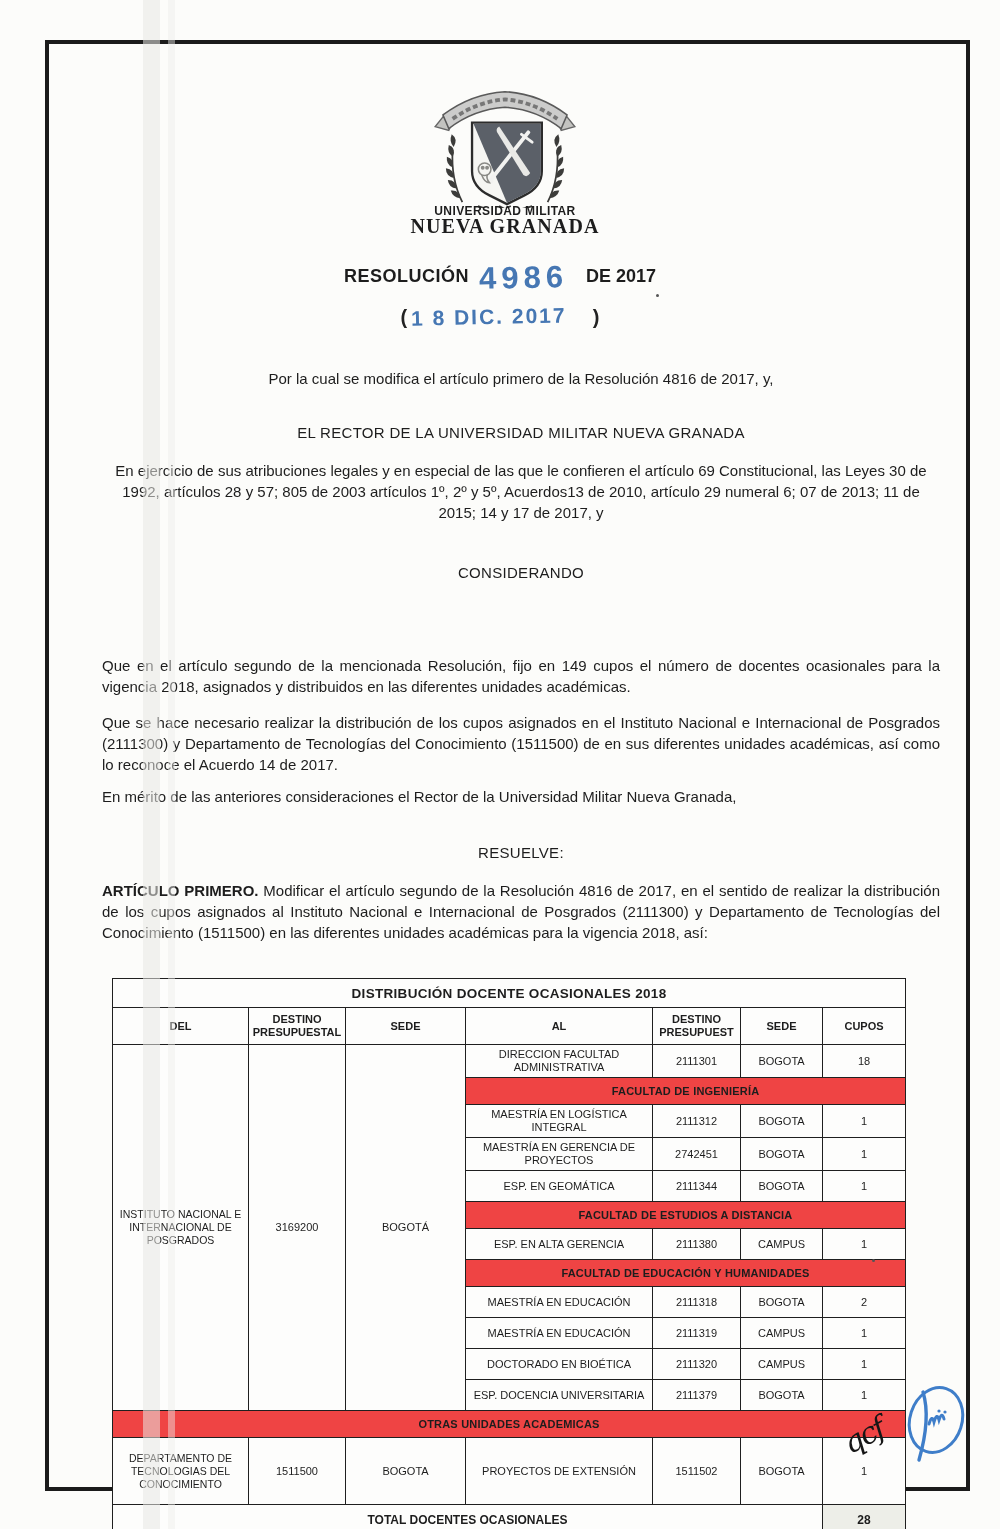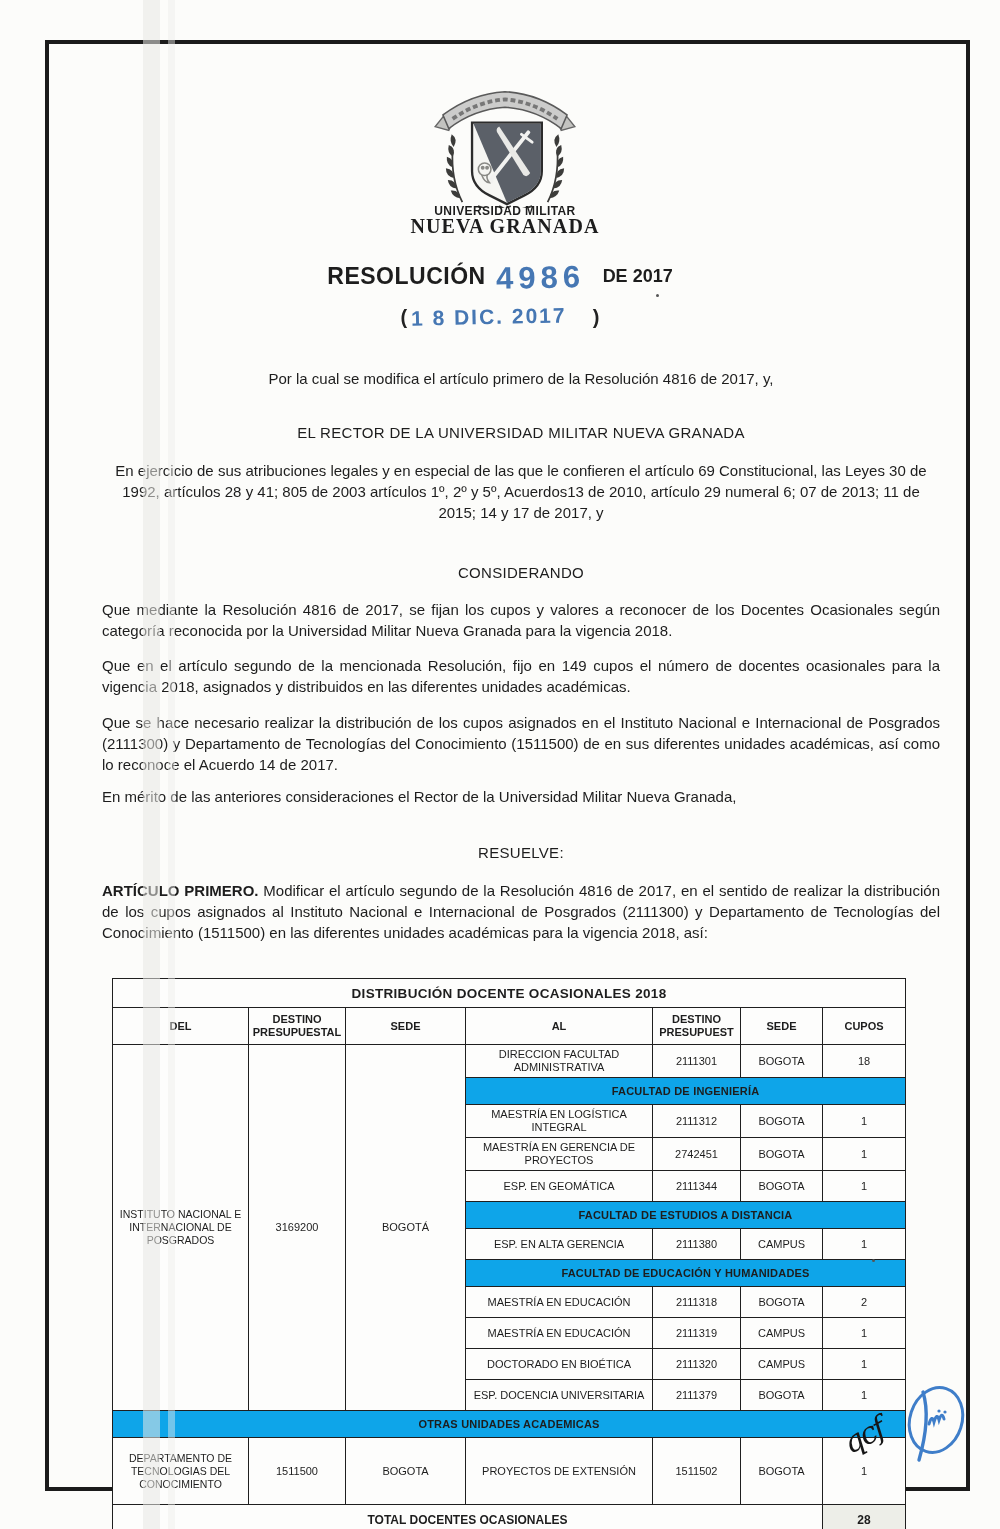--- a/index.html
+++ b/index.html
@@ -17,21 +17,21 @@
   .content{position:absolute;left:0;top:0;width:1000px;height:1529px;z-index:2;}
 
   
   .crest{position:absolute;left:425px;top:82px;width:160px;height:126px;}
   .wordmark{position:absolute;left:350px;top:204px;width:310px;text-align:center;line-height:15px;}
   .wm1{font-size:12px;font-weight:bold;letter-spacing:.4px;font-family:"Liberation Sans",sans-serif;}
   .wm2{font-size:20px;font-weight:bold;letter-spacing:1.1px;font-family:Liberation Serif, serif;}
 
   
   .title-row{position:absolute;left:0;top:258px;width:1000px;text-align:center;white-space:nowrap;}
-  .title-label{font-size:23px;font-weight:bold;letter-spacing:.5px;vertical-align:middle;}
+  .title-label{font-size:18px;font-weight:bold;letter-spacing:.5px;vertical-align:middle;}
   .stamp-num{font-size:31px;font-weight:bold;letter-spacing:5px;vertical-align:middle;
     margin:0 14px 0 10px;position:relative;top:2px;transform:rotate(-1deg);display:inline-block;}
   .title-year{font-size:18px;font-weight:bold;vertical-align:middle;margin-left:4px;}
   .date-row{position:absolute;left:0;top:305px;width:1000px;text-align:center;white-space:nowrap;}
   .paren{font-size:20px;font-weight:bold;color:#222;vertical-align:middle;}
   .stamp-date{font-size:21px;font-weight:bold;letter-spacing:2px;vertical-align:middle;
     margin:0 26px 0 4px;display:inline-block;transform:rotate(-1.2deg);}
 
   
   .tblock{position:absolute;left:102px;width:838px;font-size:15px;line-height:21px;}
@@ -44,21 +44,21 @@
   table.dist{
     position:absolute;left:112px;top:978px;width:793px;border-collapse:collapse;
     font-size:11px;table-layout:fixed;background:#fdfdfc;
   }
   table.dist td{
     border:1.6px solid #1f1f1f;text-align:center;vertical-align:middle;
     padding:2px 0;line-height:13px;overflow:hidden;
   }
   td.t-title{font-size:13.5px;font-weight:bold;height:24px;letter-spacing:.3px;}
   tr.hdr td{font-weight:bold;height:32px;}
-  td.span-cell{font-weight:bold;background:#0ea5e9;height:22px;letter-spacing:.2px;}
+  td.span-cell{font-weight:bold;background:#ef4444;height:22px;letter-spacing:.2px;}
   tr.data td{height:26px;}
   tr.data-tall td{height:28px;}
   td.del-cell{font-size:10.5px;line-height:12px;}
   tr.dept td{height:62px;}
   td.total-cell{font-weight:bold;height:26px;font-size:12px;}
   td.tint{background:#edeee8;font-weight:bold;font-size:12px;}
 
   
   .handwriting{
     position:absolute;left:843px;top:1418px;font-family:"DejaVu Serif",serif;
@@ -138,23 +138,22 @@
 
     <div class="title-row">
       <span class="title-label">RESOLUCIÓN</span><span class="stamp-num" style="color:#4677b3">4986</span><span class="title-year">DE 2017</span>
     </div>
     <div class="date-row">
       <span class="paren">(</span><span class="stamp-date" style="color:#4677b3">1 8 DIC. 2017</span><span class="paren">)</span>
     </div>
 
     <div class="tblock center" style="top:368px">Por la cual se modifica el artículo primero de la Resolución 4816 de 2017, y,</div>
     <div class="tblock heading" style="top:422px">EL RECTOR DE LA UNIVERSIDAD MILITAR NUEVA GRANADA</div>
-    <div class="tblock center" style="top:460px">En ejercicio de sus atribuciones legales y en especial de las que le confieren el artículo 69 Constitucional, las Leyes 30 de 1992, artículos 28 y 41; 805 de 2003 artículos 1º, 2º y 5º, Acuerdos13 de 2010, artículo 29 numeral 6; 07 de 2013;  11 de 2015; 14 y 17 de 2017, y</div>
+    <div class="tblock center" style="top:460px">En ejercicio de sus atribuciones legales y en especial de las que le confieren el artículo 69 Constitucional, las Leyes 30 de 1992, artículos 28 y 57; 805 de 2003 artículos 1º, 2º y 5º, Acuerdos13 de 2010, artículo 29 numeral 6; 07 de 2013;  11 de 2015; 14 y 17 de 2017, y</div>
     <div class="tblock heading" style="top:562px">CONSIDERANDO</div>
-    <div class="tblock just" style="top:599px">Que mediante la Resolución 4816 de 2017, se fijan los cupos y valores a reconocer de los Docentes Ocasionales según categoría reconocida por la Universidad Militar Nueva Granada para la vigencia 2018.</div>
     <div class="tblock just" style="top:655px">Que en el artículo segundo de la mencionada Resolución, fijo en 149 cupos el número de docentes ocasionales para la vigencia 2018, asignados y distribuidos en las diferentes unidades académicas.</div>
     <div class="tblock just" style="top:712px">Que se hace necesario realizar la distribución de los cupos asignados en el Instituto Nacional e Internacional de Posgrados (2111300) y Departamento de Tecnologías del Conocimiento (1511500) de en sus diferentes unidades académicas, así como lo reconoce el Acuerdo 14 de 2017.</div>
     <div class="tblock" style="top:786px">En mérito de las anteriores consideraciones el Rector de la Universidad Militar Nueva Granada,</div>
     <div class="tblock heading" style="top:842px">RESUELVE:</div>
     <div class="tblock just" style="top:880px"><span class="b">ARTÍCULO PRIMERO.</span><span>  Modificar el artículo segundo de la Resolución 4816 de 2017, en el sentido de realizar la distribución de los cupos asignados al Instituto Nacional e Internacional de Posgrados (2111300) y Departamento de Tecnologías del Conocimiento (1511500)  en las diferentes unidades académicas para la vigencia 2018, así:</span>
     </div>
 
     <table class="dist">
       <colgroup>
         <col style="width:136px">

